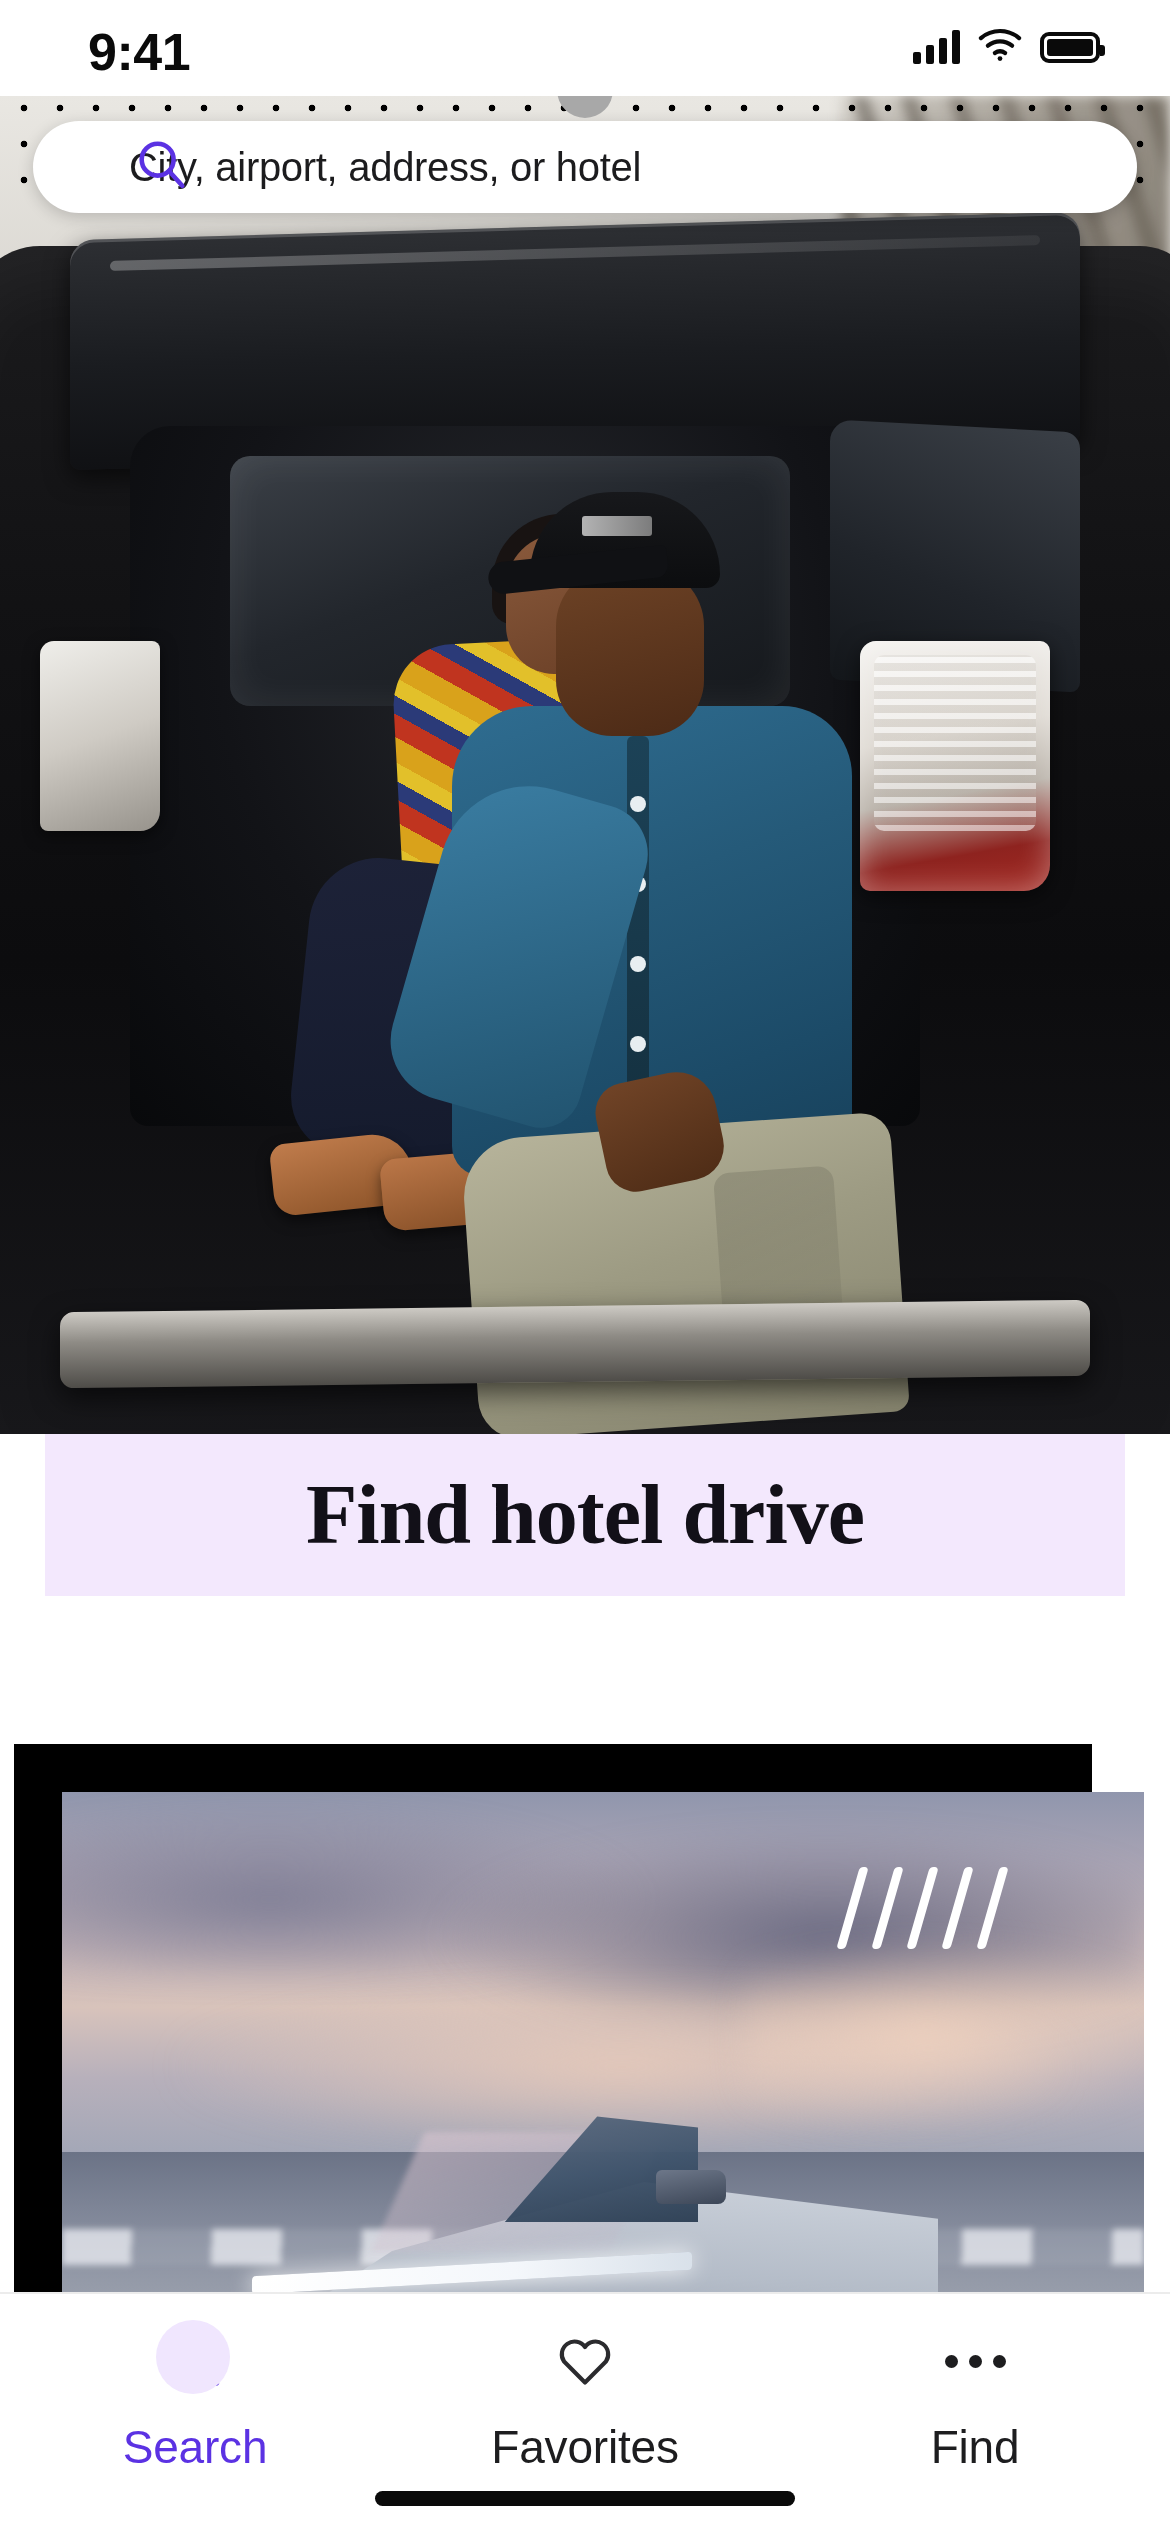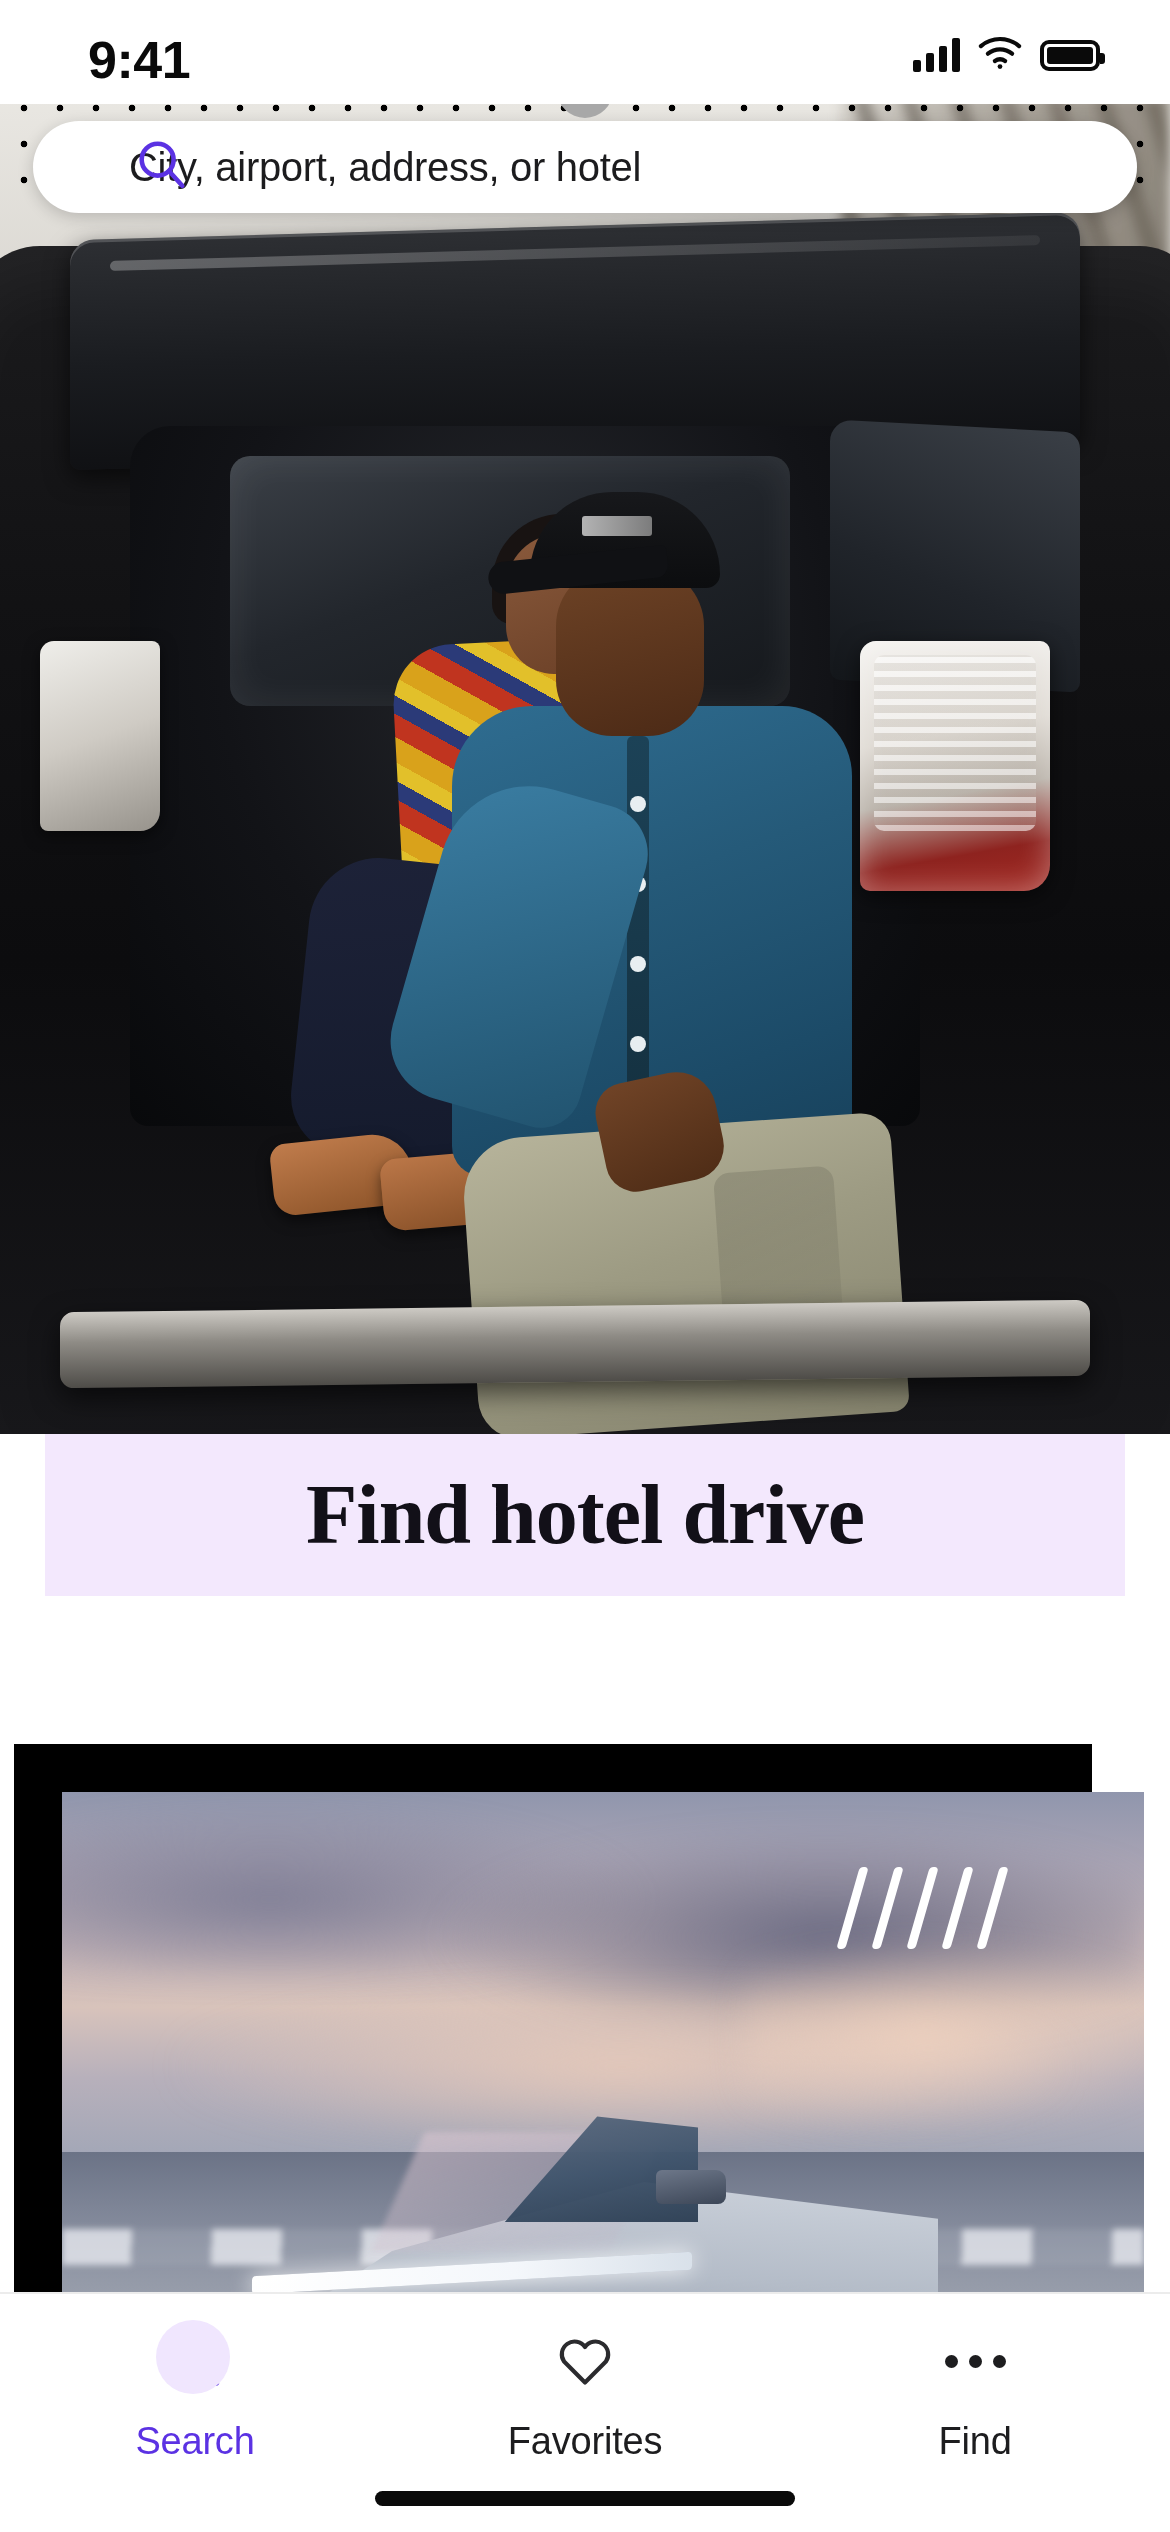--- a/index.html
+++ b/index.html
@@ -6,21 +6,21 @@
   html,body{
     width:1170px; height:2532px; overflow:hidden;
     background:#ffffff;
     font-family:"Liberation Sans", sans-serif;
     -webkit-font-smoothing:antialiased;
   }
   #phone{ position:relative; width:1170px; height:2532px; background:#fff; overflow:hidden; }
 
   
   #status-bar{
-    position:absolute; left:0; top:8px; width:1170px; height:96px;
+    position:absolute; left:0; top:0; width:1170px; height:96px;
     background:#ffffff; z-index:60;
   }
   #status-time{
     position:absolute; left:88px; top:22px;
     font-size:52px; font-weight:700; color:#0a0a0a;
     letter-spacing:-0.5px;
   }
   #status-right{
     position:absolute; right:70px; top:28px;
     display:flex; align-items:center; gap:18px;
@@ -392,21 +392,21 @@
     align-items:center; gap:16px; cursor:pointer;
   }
   .tab-icon{
     width:86px; height:86px; display:flex; align-items:center; justify-content:center;
     position:relative;
   }
   .tab-icon.active::before{
     content:""; position:absolute; left:4px; top:2px; width:74px; height:74px;
     border-radius:50%; background:#f0e6fe;
   }
-  .tab-label{ font-size:38px; color:#1d1d1f; letter-spacing:-0.2px; }
+  .tab-label{ font-size:46px; color:#1d1d1f; letter-spacing:-0.2px; }
   .tab-item.active .tab-label{ color:#5b32e3; }
   .dots{ display:flex; gap:11px; align-items:center; }
   .dots i{ width:13px; height:13px; border-radius:50%; background:#1d1d1f; display:block; }
 
   
   #home-indicator{
     position:absolute; left:50%; transform:translateX(-50%); bottom:26px;
     width:420px; height:15px; border-radius:8px; background:#0a0a0a; z-index:80;
   }
 </style>

